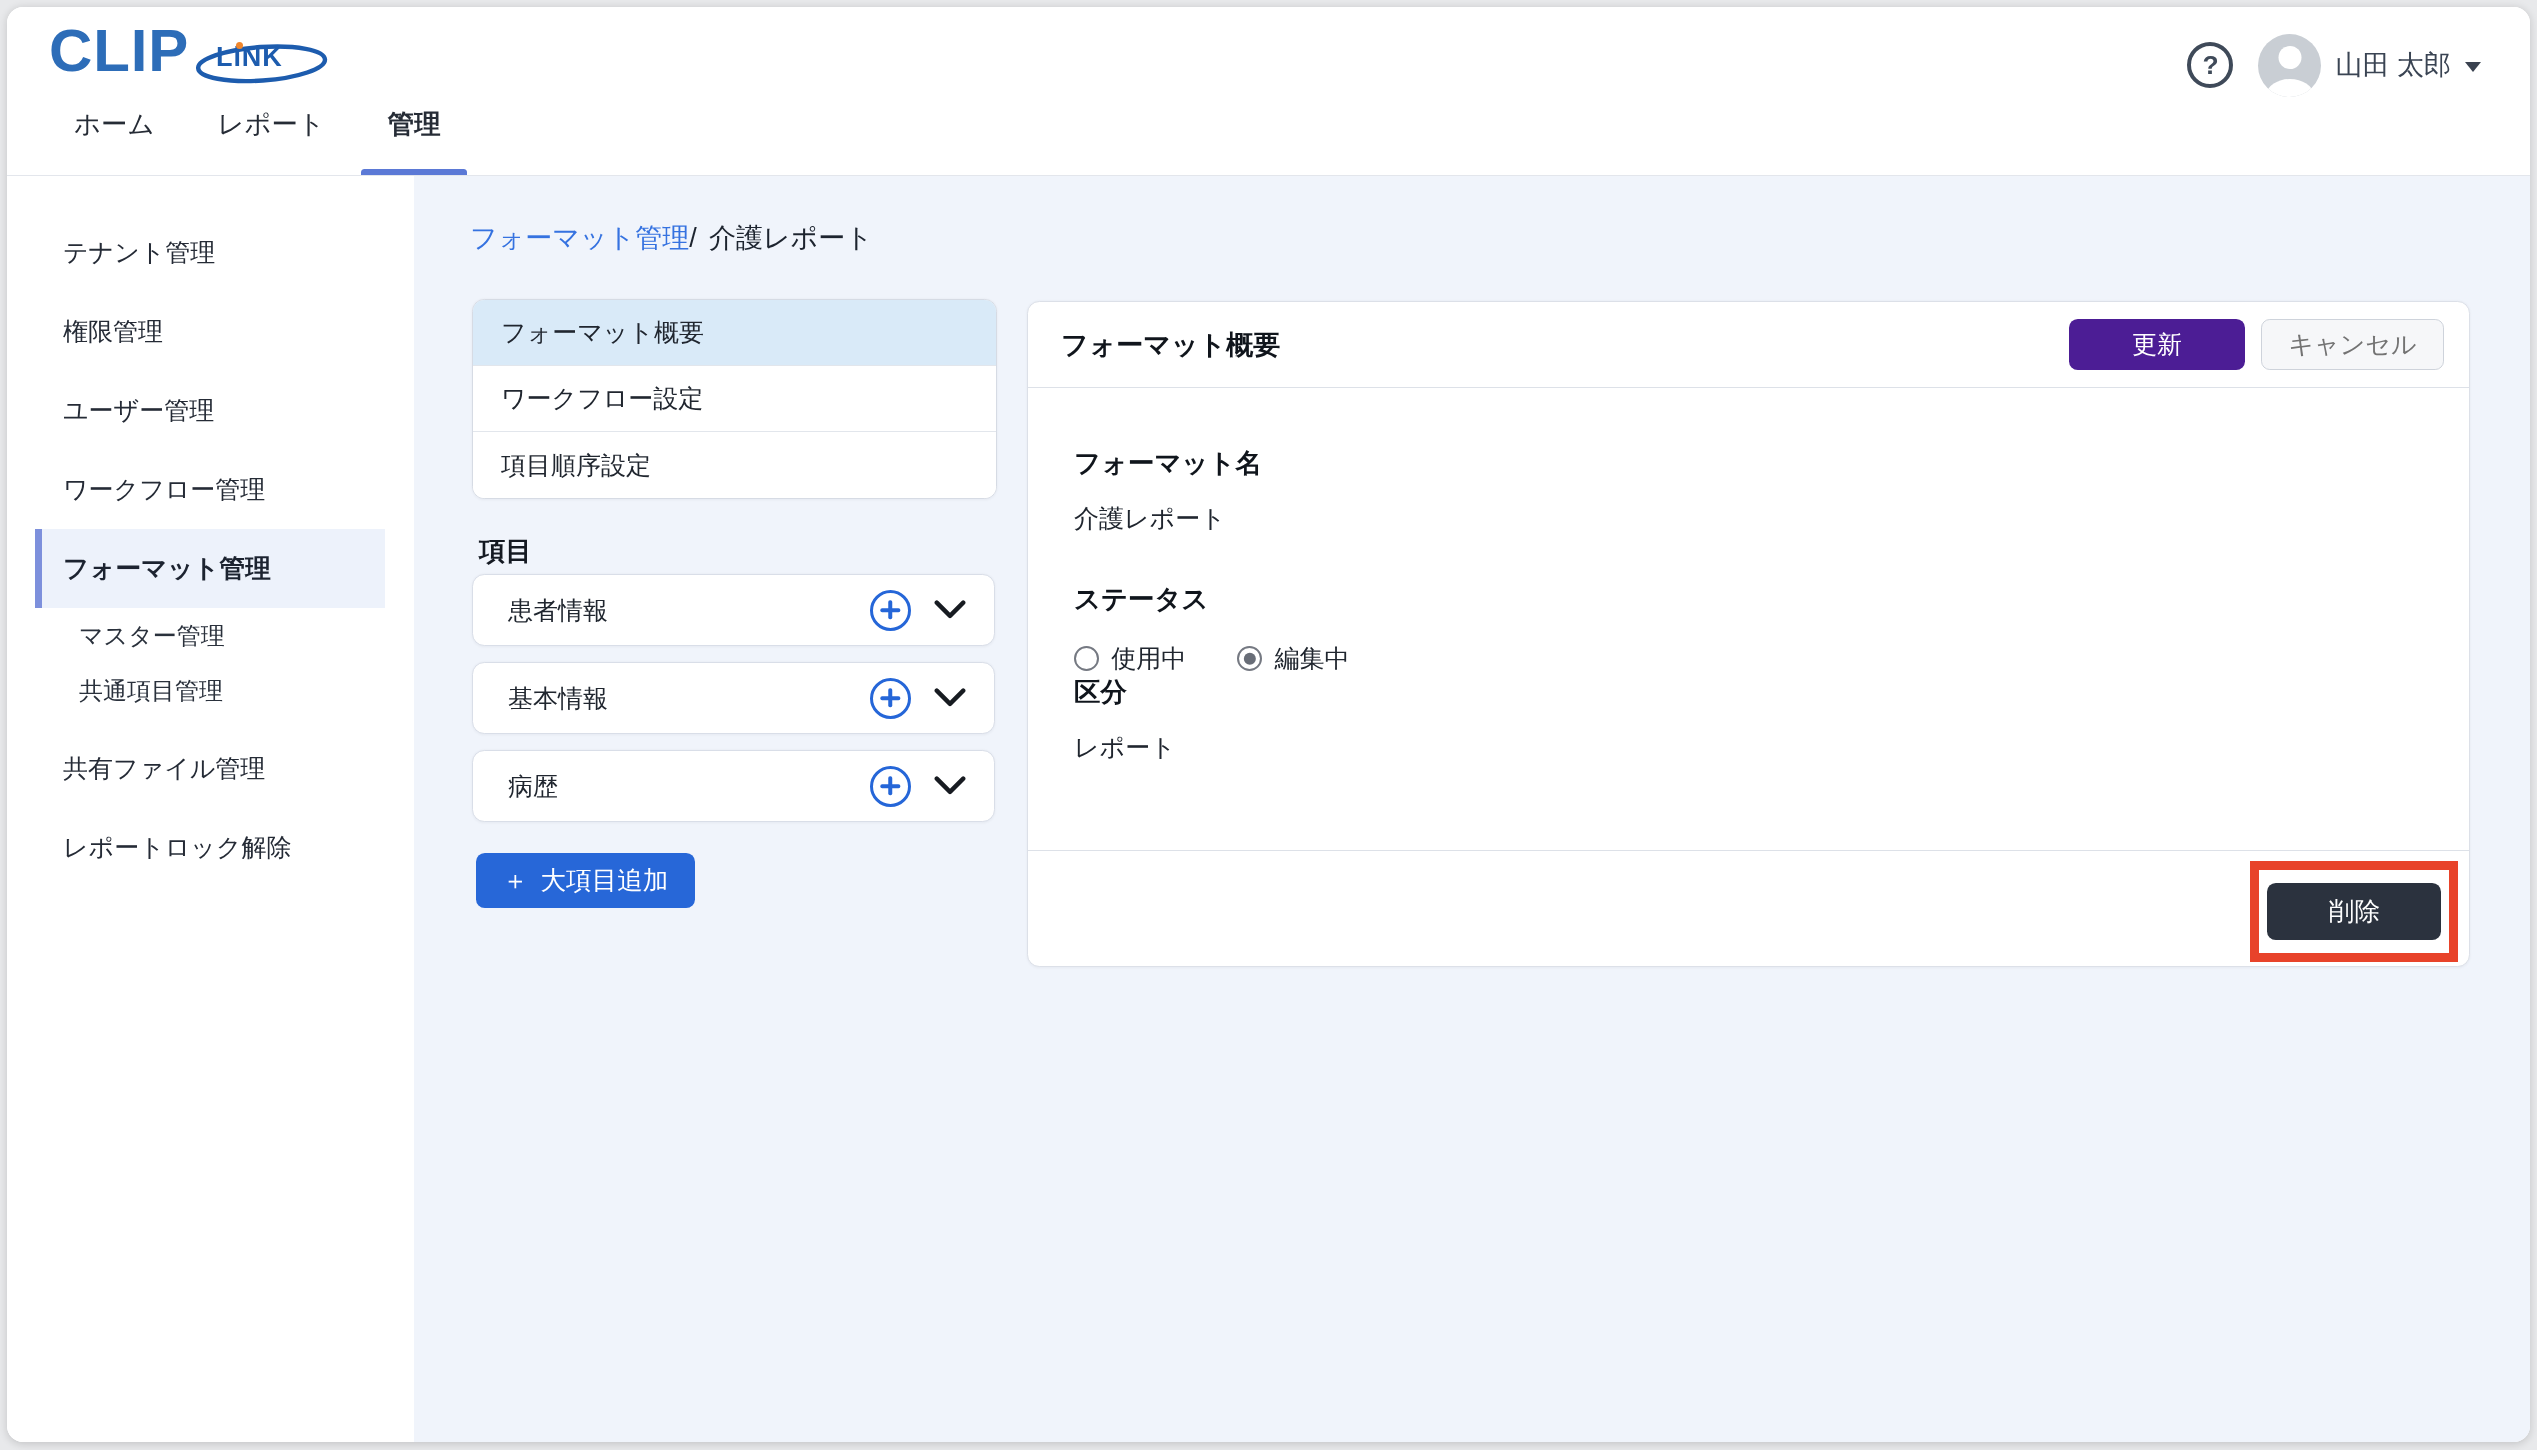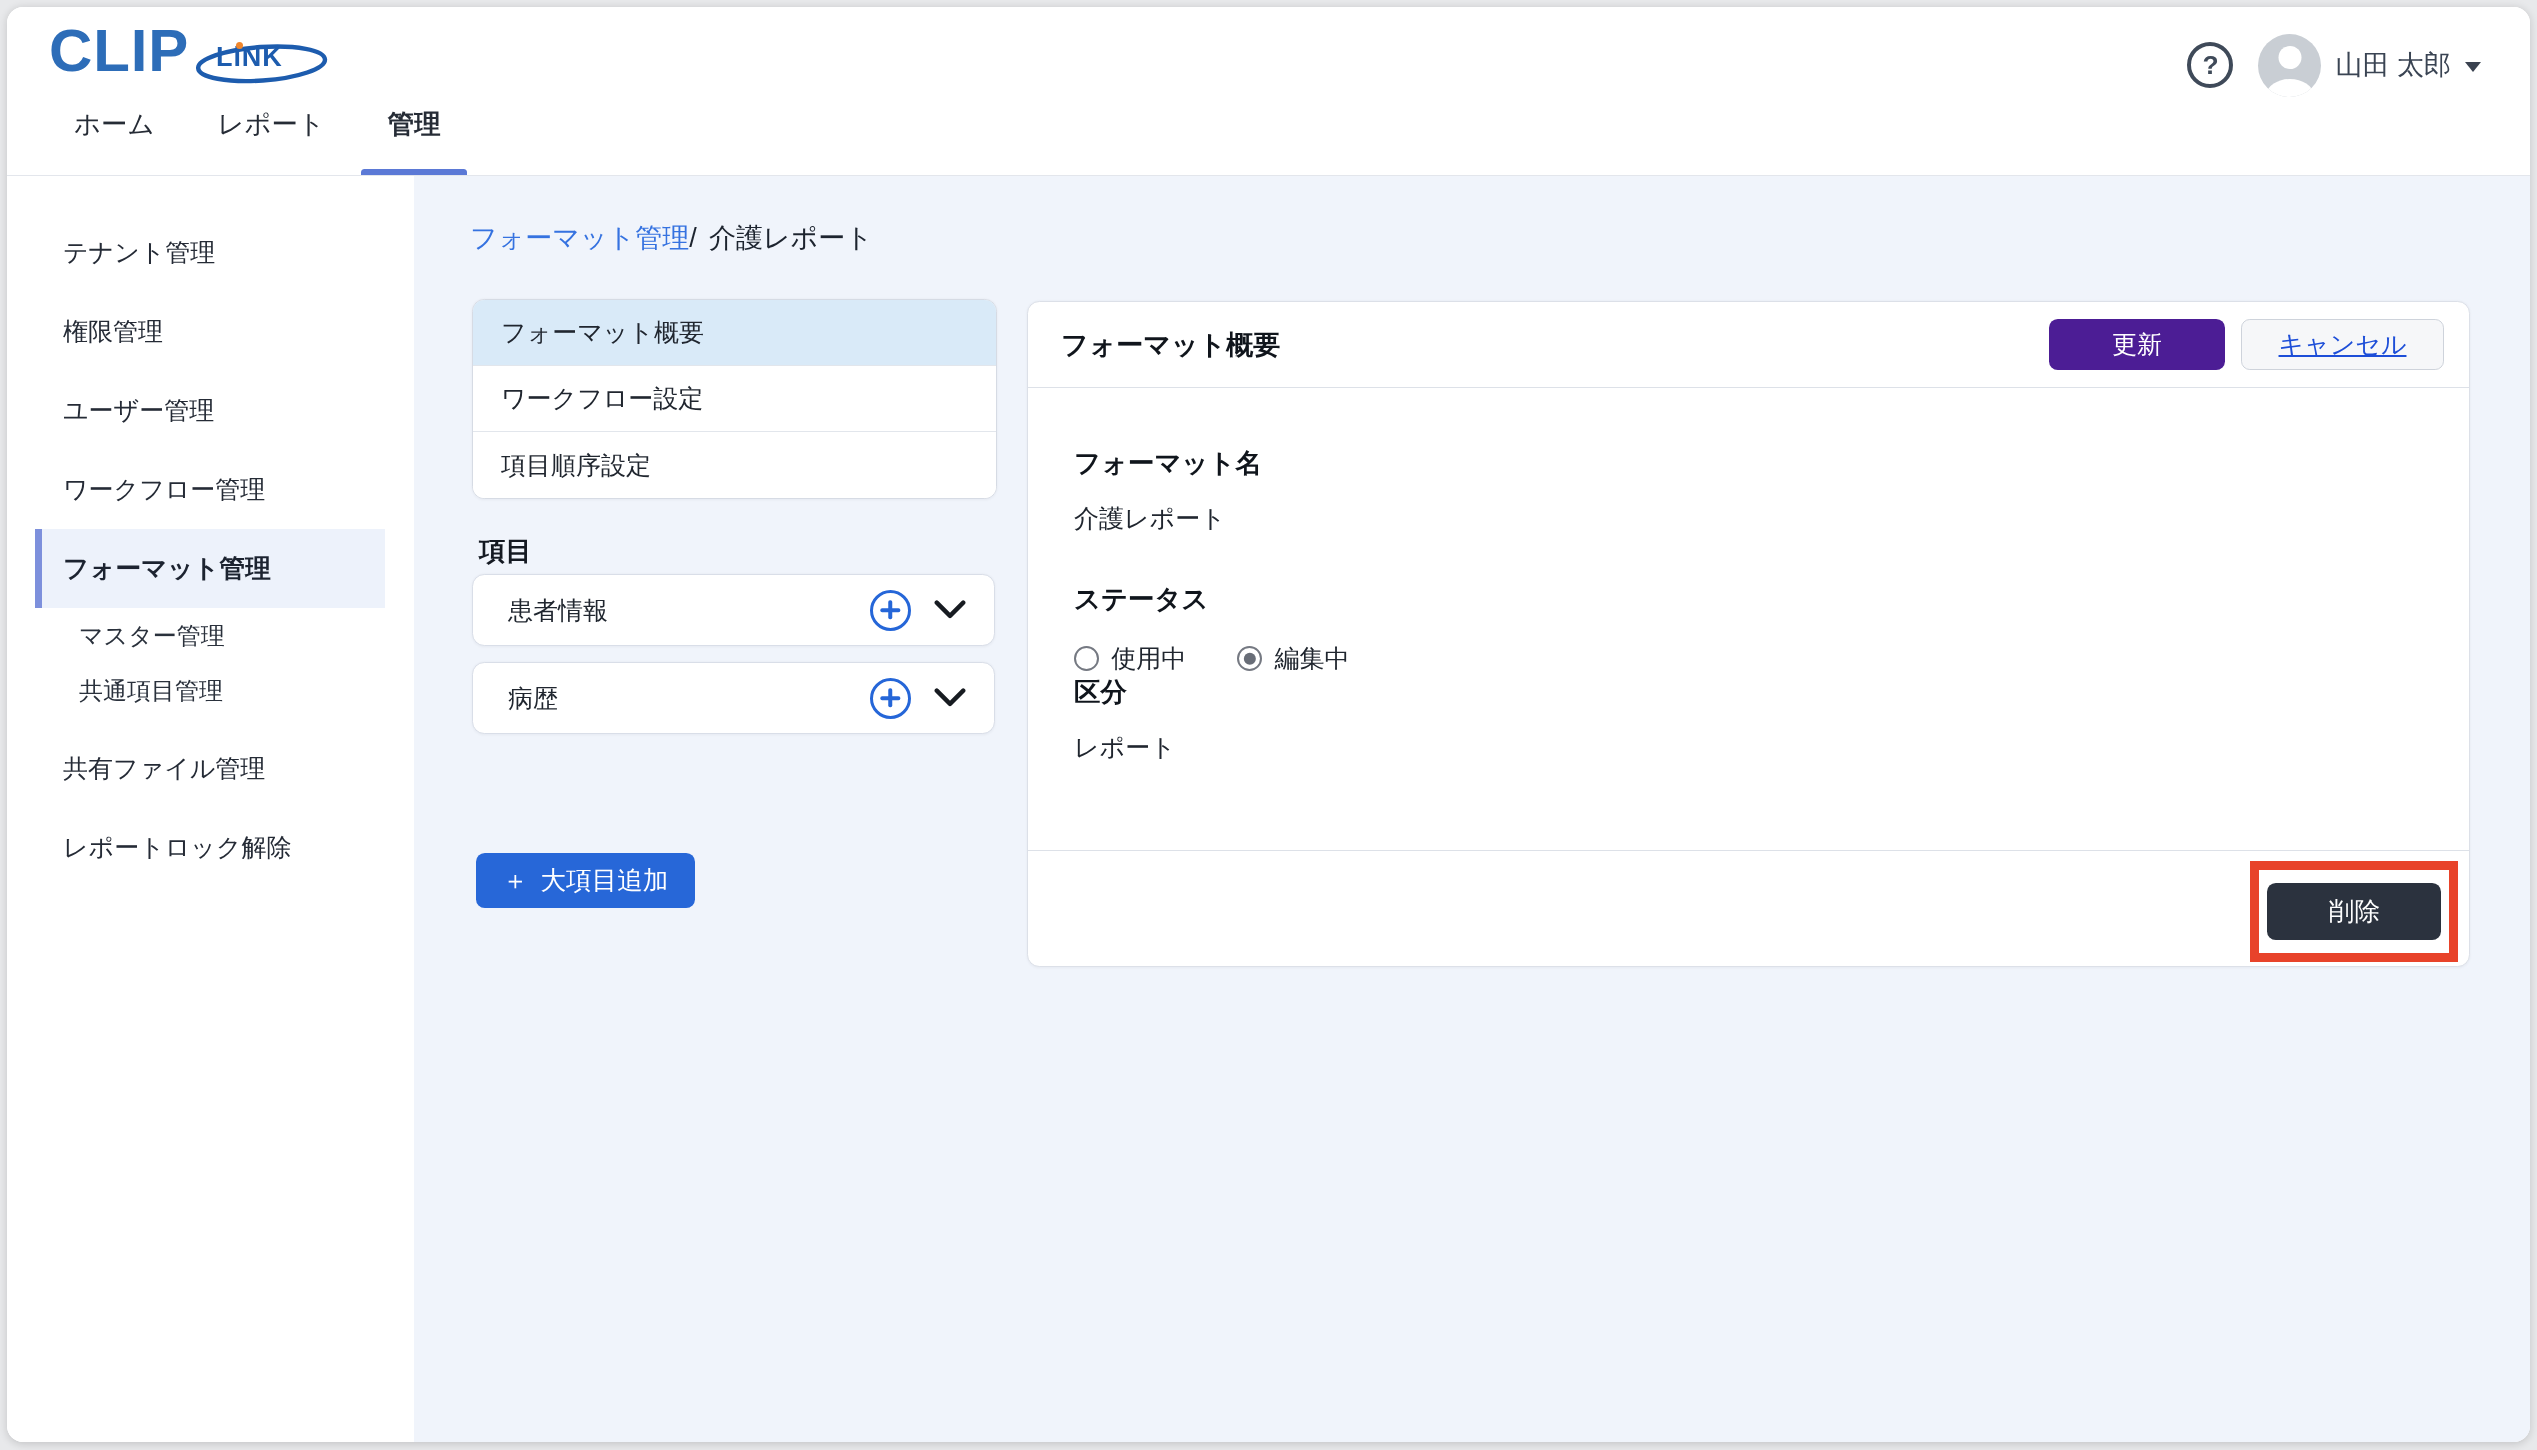--- a/index.html
+++ b/index.html
@@ -91,21 +91,21 @@
   
   .detail-panel{ position:absolute; left:613px; top:125px; width:1443px; height:666px;
     background:#fff; border:1.8px solid #dce0e8; border-radius:12.3px;
     box-shadow:0 0.9px 2.6px rgba(30,40,60,.05); }
   .panel-header{ height:86px; border-bottom:1.8px solid #dde1e8; display:flex; align-items:center;
     padding:0 25px 0 33px; }
   .panel-title{ font-size:27px; font-weight:700; color:#10151c; flex:1; }
   .btn{ height:51px; border-radius:8.8px; font-size:25px; display:flex; align-items:center;
     justify-content:center; cursor:pointer; border:none; font-family:inherit; }
   .btn-update{ width:176px; background:#4c1d95; color:#fff; }
-  .btn-cancel{ width:203px; background:#f6f7f9; border:1.8px solid #ced3db; color:#1d4ed8; margin-left:16px;text-decoration:underline; }
+  .btn-cancel{ width:183px; background:#f6f7f9; border:1.8px solid #ced3db; color:#737373; margin-left:16px; }
   .panel-body{ padding-left:46px; }
   .f-label{ font-size:26.4px; font-weight:700; color:#10151c; }
   .f-label.first{ margin-top:58px; }
   .f-value{ font-size:25px; color:#20262f; margin-top:21px; }
   .lbl-status{ margin-top:47px; }
   .radio-row{ margin-top:25px; display:flex; align-items:flex-start; gap:51px; }
   .radio-opt{ display:flex; align-items:center; gap:12.3px; cursor:pointer; }
   .radio{ width:25px; height:25px; border:2.6px solid #757982; border-radius:50%; position:relative; background:#fff; flex:none; }
   .radio.checked::after{ content:""; position:absolute; left:50%; top:50%; transform:translate(-50%,-50%);
     width:12.3px; height:12.3px; border-radius:50%; background:#686d77; }
@@ -202,20 +202,27 @@
 
       <div class="item-cards">
         <div class="item-card">
           <span class="item-label">患者情報</span>
           <span class="plus-circle"></span>
           <svg class="chevron-down" viewBox="0 0 36 22">
               <polyline points="3,3 18,18 33,3" fill="none" stroke="#171b21" stroke-width="5" stroke-linecap="round" stroke-linejoin="round"></polyline>
             </svg>
         </div>
         <div class="item-card">
+          <span class="item-label">基本情報</span>
+          <span class="plus-circle"></span>
+          <svg class="chevron-down" viewBox="0 0 36 22">
+              <polyline points="3,3 18,18 33,3" fill="none" stroke="#171b21" stroke-width="5" stroke-linecap="round" stroke-linejoin="round"></polyline>
+            </svg>
+        </div>
+        <div class="item-card">
           <span class="item-label">病歴</span>
           <span class="plus-circle"></span>
           <svg class="chevron-down" viewBox="0 0 36 22">
               <polyline points="3,3 18,18 33,3" fill="none" stroke="#171b21" stroke-width="5" stroke-linecap="round" stroke-linejoin="round"></polyline>
             </svg>
         </div>
       </div>
 
       <button class="add-btn">
         <span>＋</span>

